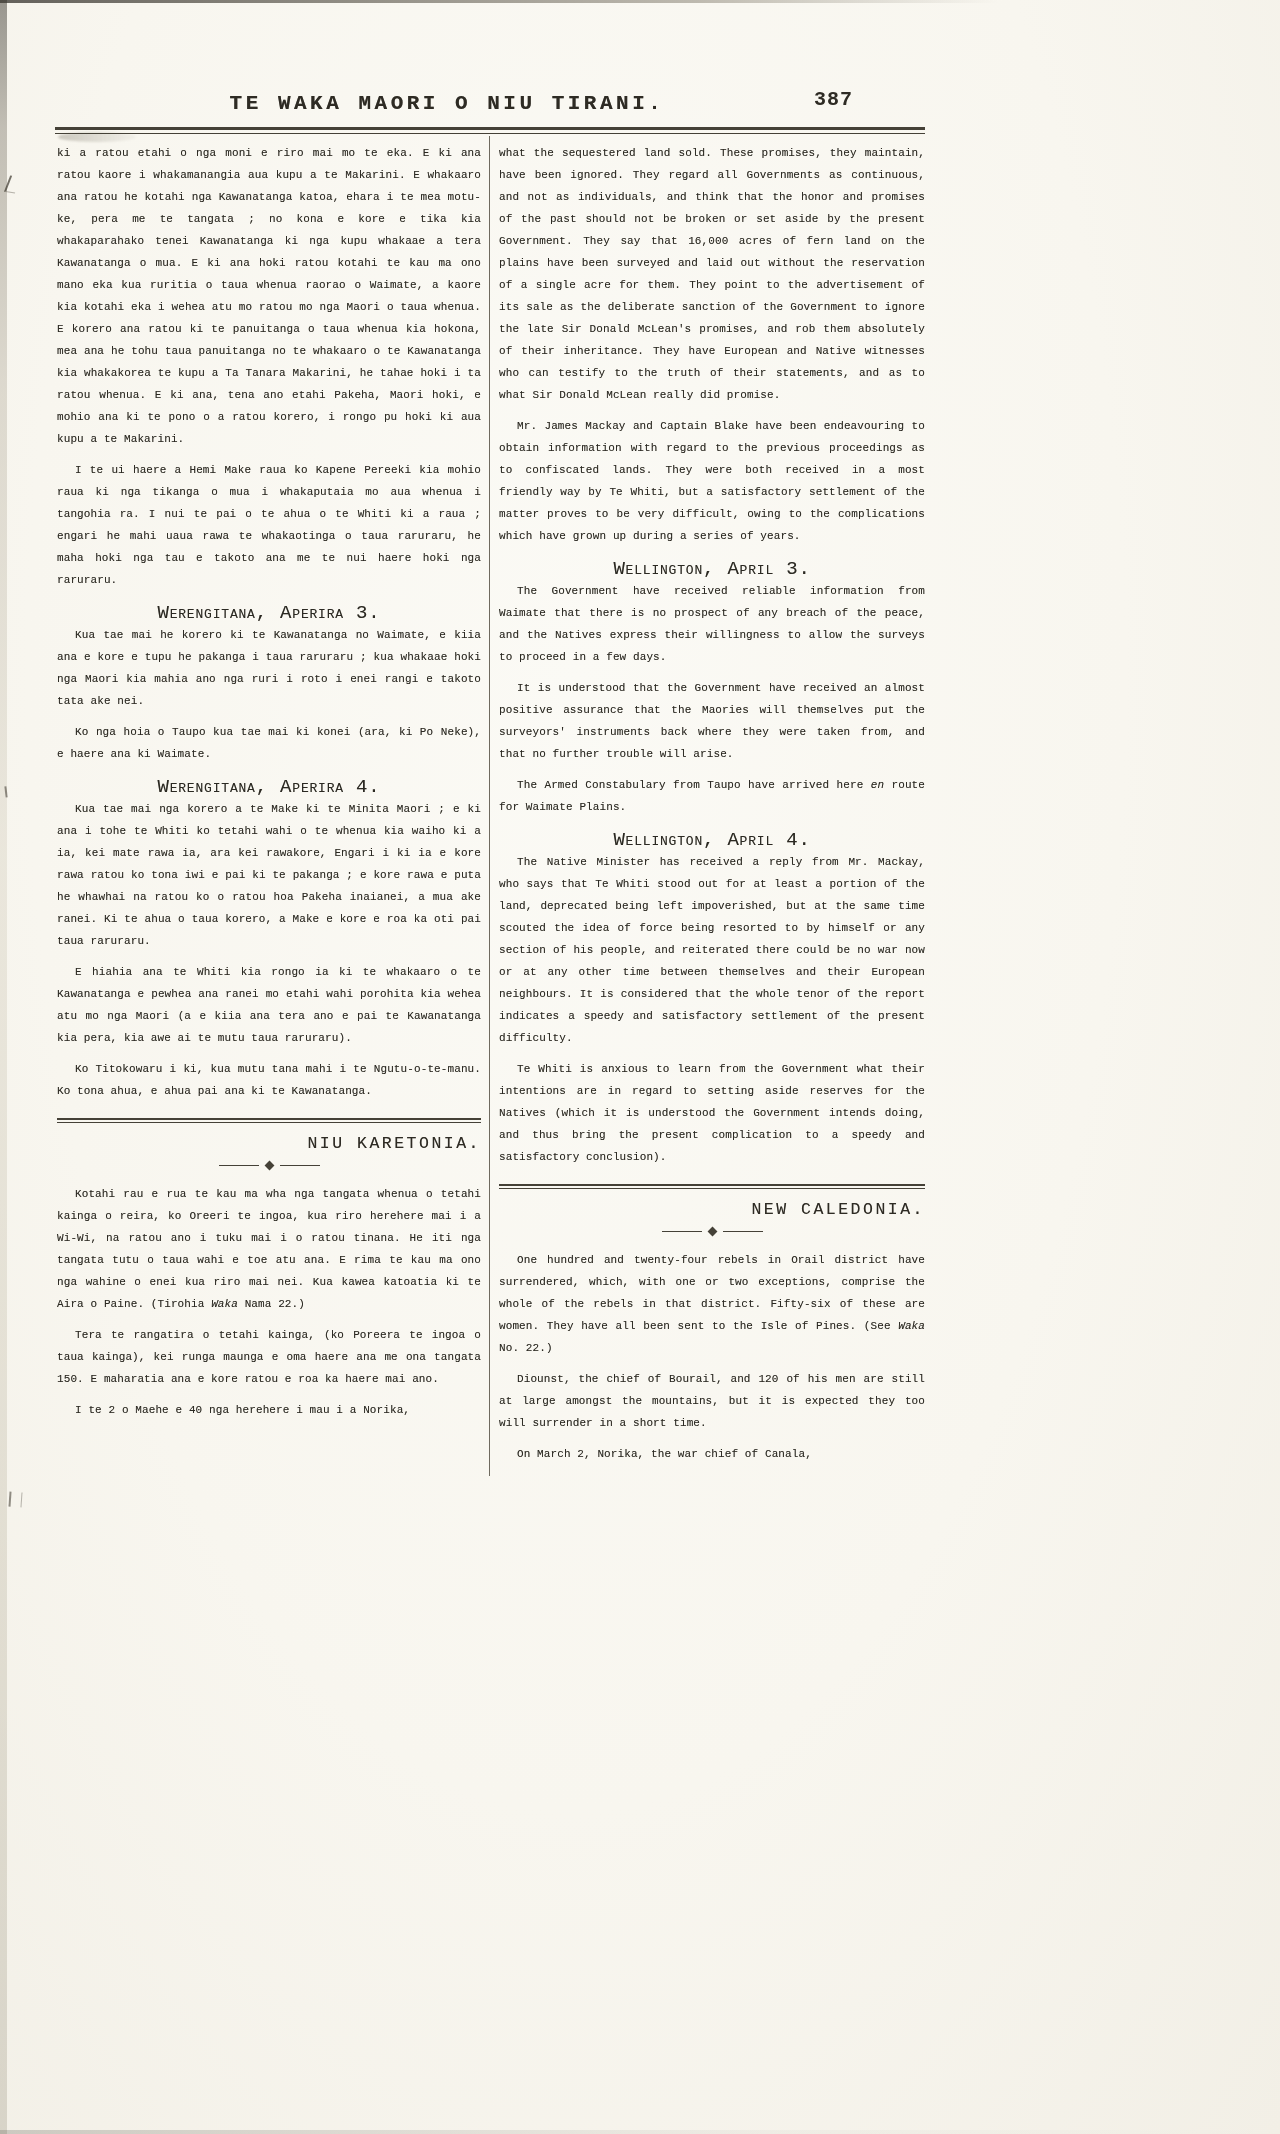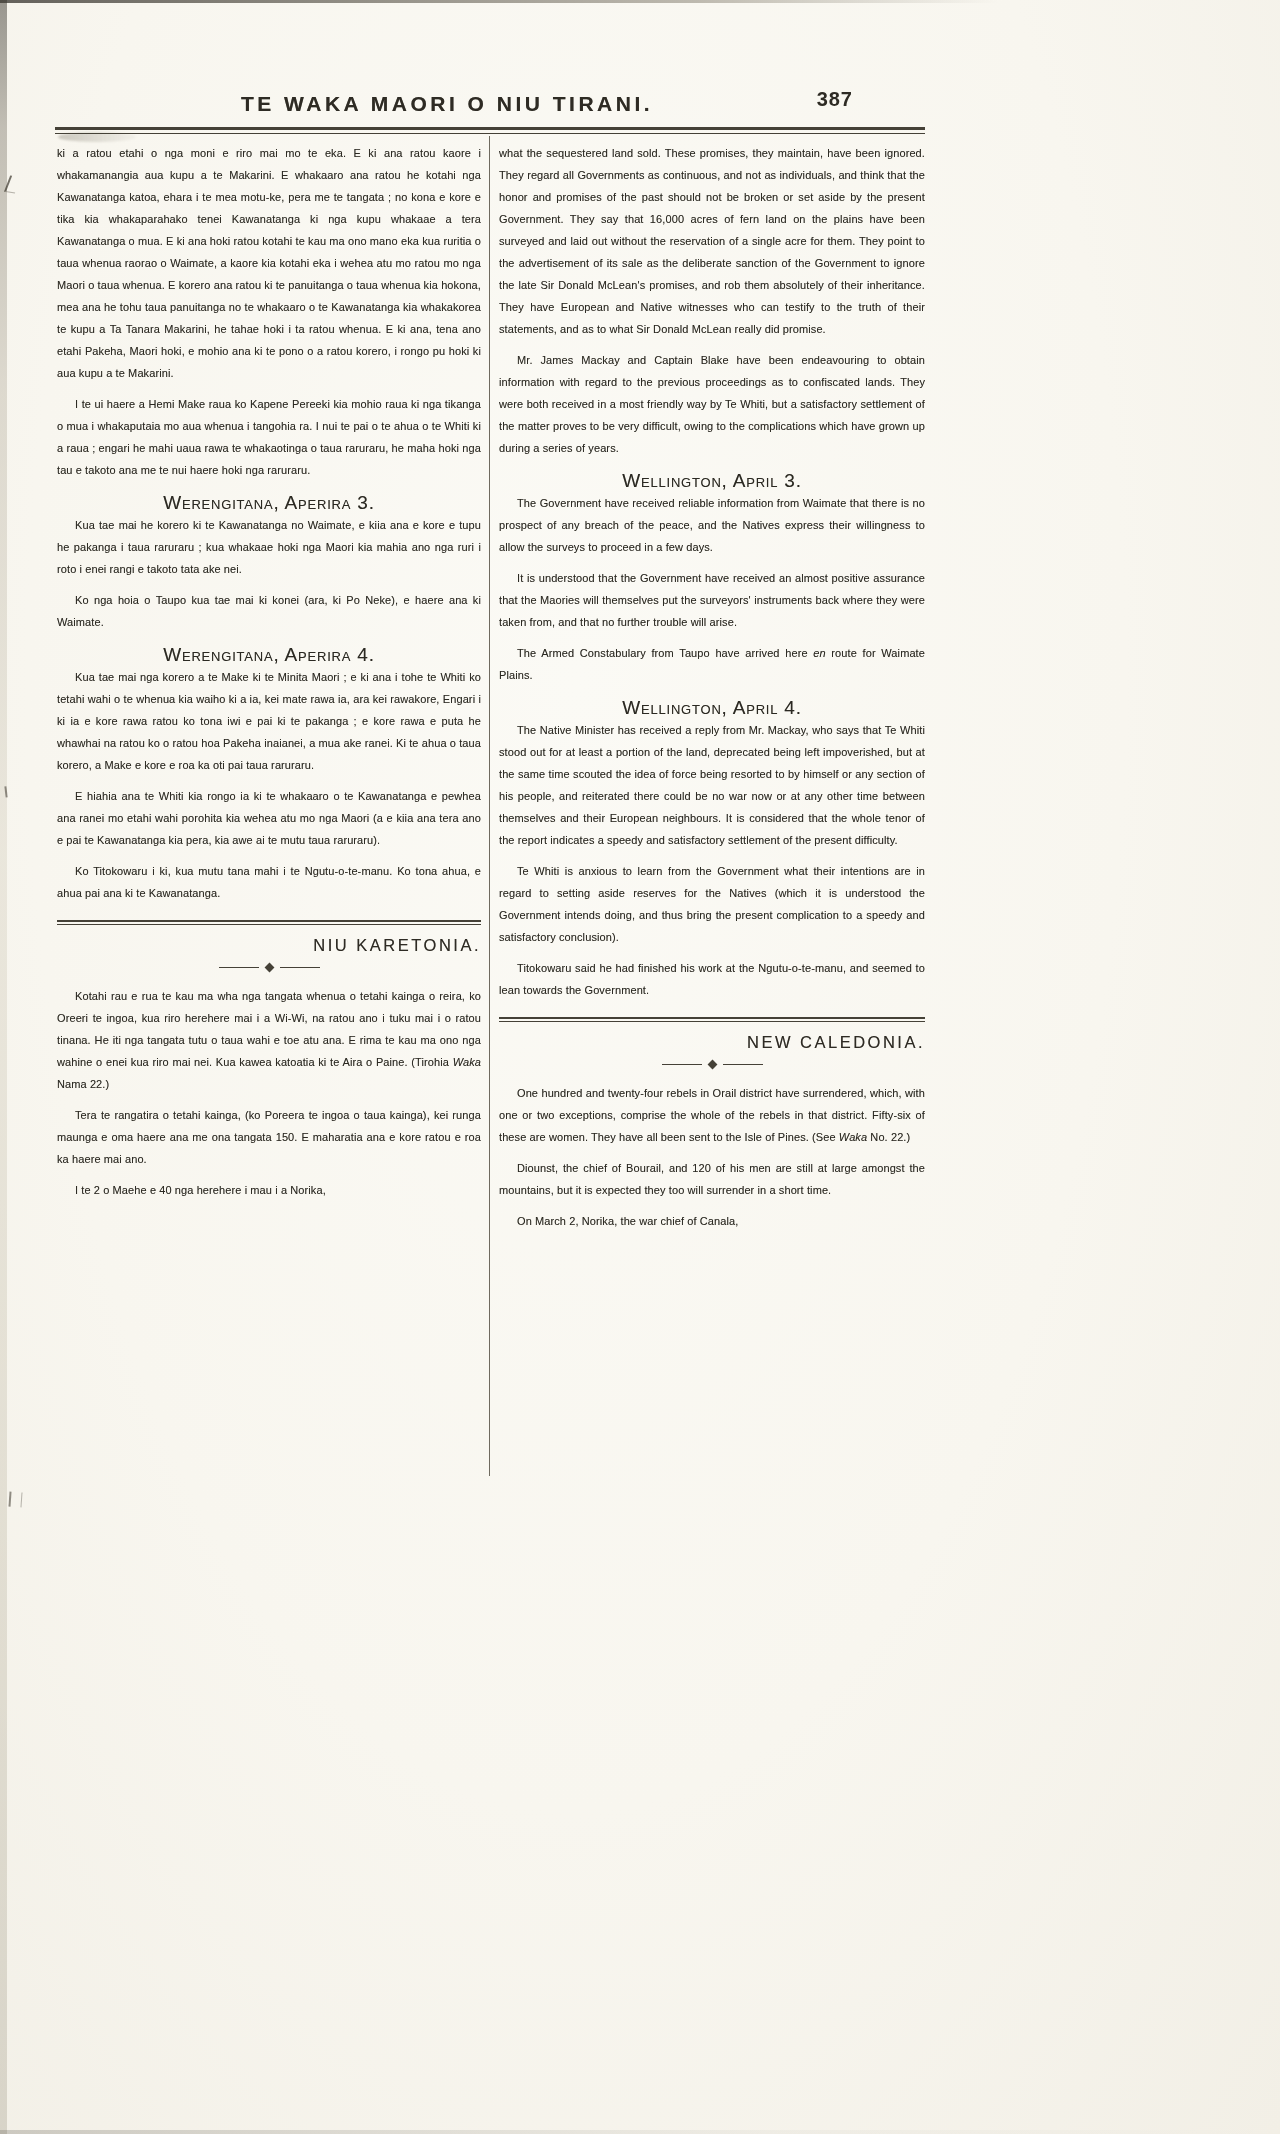--- a/index.html
+++ b/index.html
@@ -2,21 +2,21 @@
 <html><head>
 <meta charset="utf-8">
 <style>
   html, body { margin: 0; padding: 0; background: #e9e7e0; }
   .sheet {
     position: relative;
     width: 1280px;
     height: 2134px;
     margin: 0 auto;
     background: radial-gradient(ellipse at 45% 32%, #fbfaf5 0%, #f8f6ef 55%, #f2efe6 100%);
-    font-family: Liberation Sans, sans-serif;
+    font-family: Liberation Mono, monospace;
     color: #2b2922;
     overflow: hidden;
   }
   
   .edge-top {
     position: absolute; top: 0; left: 0; width: 78%; height: 3px;
     background: linear-gradient(90deg, #33302a 0%, #6e6a60 35%, #aaa599 70%, rgba(230,226,214,0) 100%);
     opacity: .75;
   }
   .edge-left {
@@ -155,21 +155,20 @@
   <section class="column right">
     <p class="para flush">what the sequestered land sold. These promises, they maintain, have been ignored. They regard all Governments as continuous, and not as individuals, and think that the honor and promises of the past should not be broken or set aside by the present Government. They say that 16,000 acres of fern land on the plains have been surveyed and laid out without the reservation of a single acre for them. They point to the advertisement of its sale as the deliberate sanction of the Government to ignore the late Sir Donald McLean's promises, and rob them absolutely of their inheritance. They have European and Native witnesses who can testify to the truth of their statements, and as to what Sir Donald McLean really did promise.</p>
     <p class="para">Mr. James Mackay and Captain Blake have been endeavouring to obtain information with regard to the previous proceedings as to confiscated lands. They were both received in a most friendly way by Te Whiti, but a satisfactory settlement of the matter proves to be very difficult, owing to the complications which have grown up during a series of years.</p>
     <p class="dateline">Wellington, April 3.</p>
     <p class="para">The Government have received reliable information from Waimate that there is no prospect of any breach of the peace, and the Natives express their willingness to allow the surveys to proceed in a few days.</p>
     <p class="para">It is understood that the Government have received an almost positive assurance that the Maories will themselves put the surveyors' instruments back where they were taken from, and that no further trouble will arise.</p>
     <p class="para"><span>The Armed Constabulary from Taupo have arrived here </span><i>en</i><span> route for Waimate Plains.</span></p>
     <p class="dateline">Wellington, April 4.</p>
     <p class="para">The Native Minister has received a reply from Mr. Mackay, who says that Te Whiti stood out for at least a portion of the land, deprecated being left impoverished, but at the same time scouted the idea of force being resorted to by himself or any section of his people, and reiterated there could be no war now or at any other time between themselves and their European neighbours. It is considered that the whole tenor of the report indicates a speedy and satisfactory settlement of the present difficulty.</p>
     <p class="para">Te Whiti is anxious to learn from the Government what their intentions are in regard to setting aside reserves for the Natives (which it is understood the Government intends doing, and thus bring the present complication to a speedy and satisfactory conclusion).</p>
-    <p class="para">Titokowaru said he had finished his work at the Ngutu-o-te-manu, and seemed to lean towards the Government.</p>
 
     <div class="section-head">
       <div class="double-rule"></div>
       <h2 class="section-title">NEW CALEDONIA.</h2>
       <div class="ornament">
         <span class="orn-line"></span>
         <span class="orn-diamond"></span>
         <span class="orn-line"></span>
       </div>
     </div>

